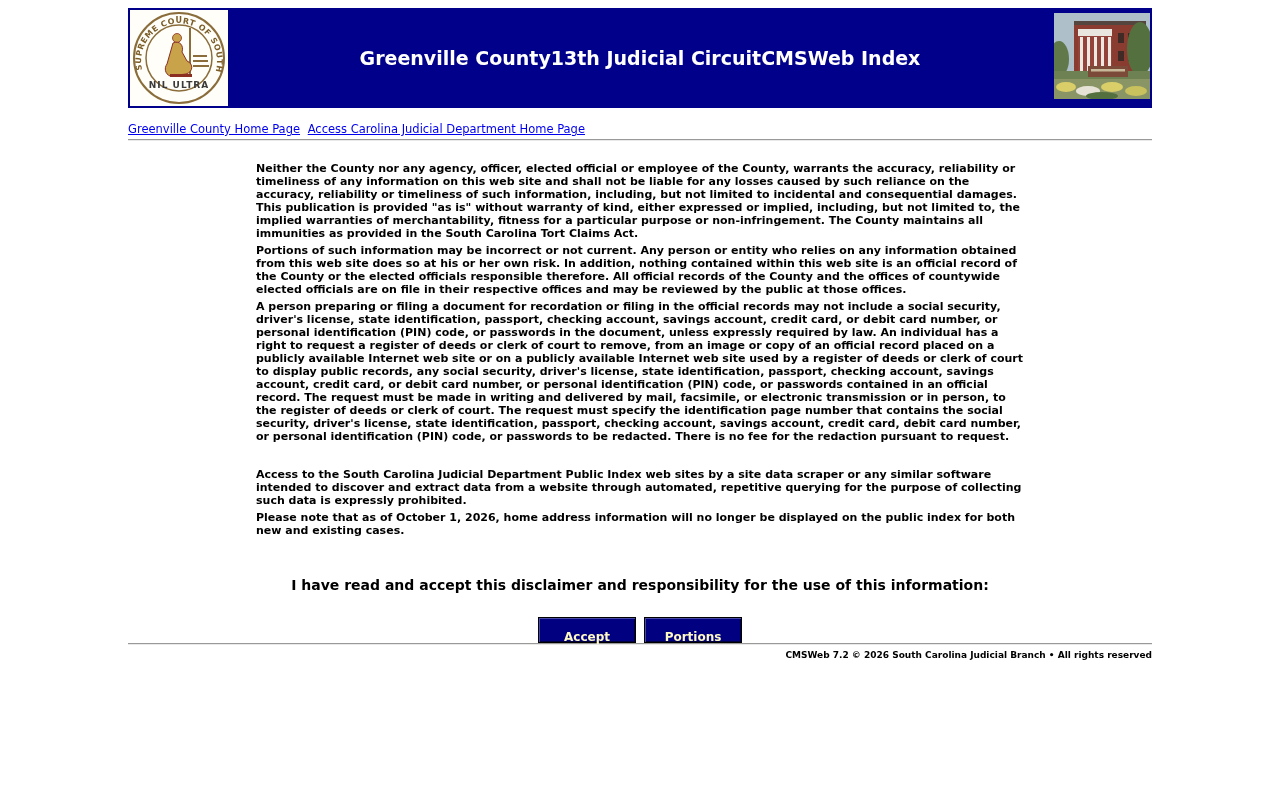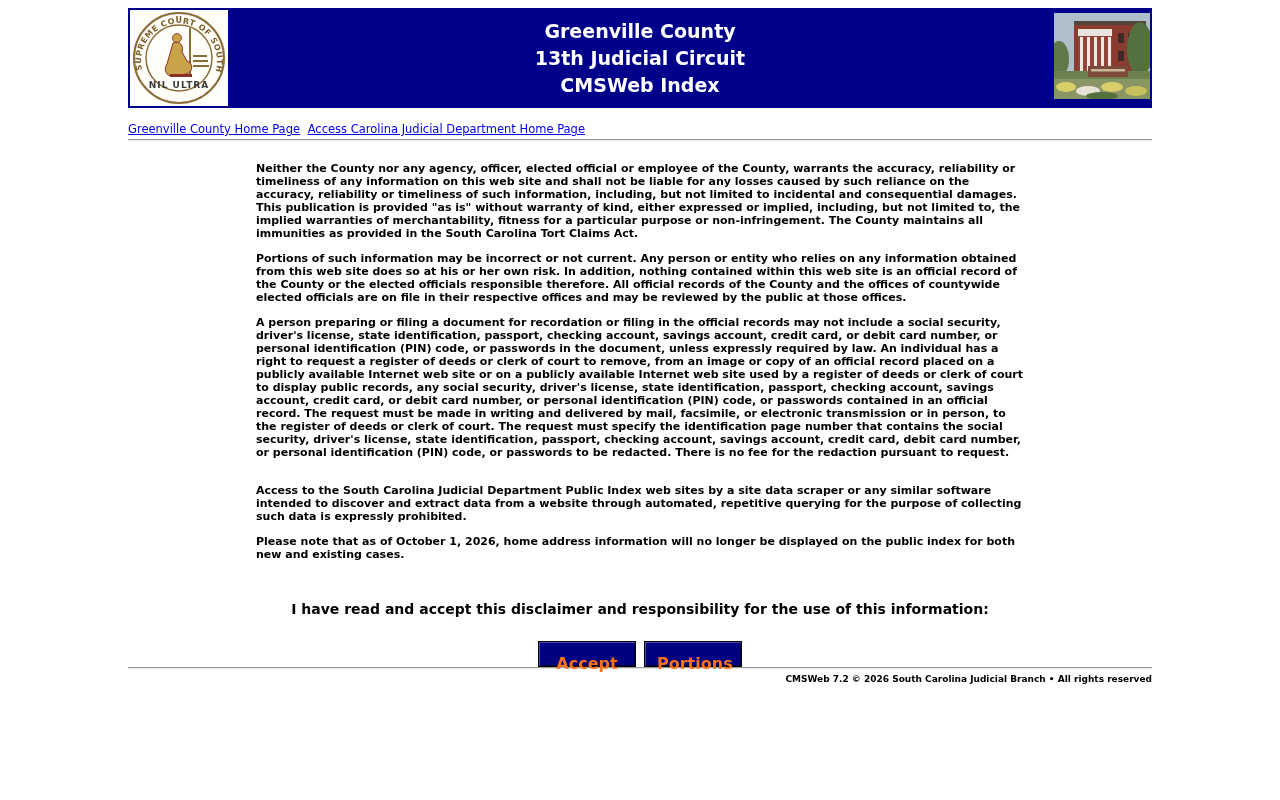--- a/index.html
+++ b/index.html
@@ -19,21 +19,21 @@
   }
   .seal {
     position: absolute;
     left: 2px; top: 2px;
     width: 98px; height: 96px;
     background: #fffef9;
   }
   .header-title {
     height: 100%;
     display: flex;
-    flex-direction: column;
+    flex-direction: row;
     justify-content: center;
     align-items: center;
     color: #ffffff;
     font-weight: bold;
     font-size: 19px;
     line-height: 27px;
     text-align: center;
   }
   .photo {
     position: absolute;
@@ -58,44 +58,44 @@
 
   
   .disclaimer {
     width: 768px;
     margin: 21px auto 0 auto;
     font-size: 11px;
     line-height: 13px;
     font-weight: bold;
     text-align: left;
   }
-  .disclaimer p { margin: 12px 0; }
+  .disclaimer p { margin: 4px 0; }
   .disclaimer p:first-child { margin-top: 0; }
   .disclaimer p.extra-gap { margin-top: 25px; }
 
   .accept-prompt {
     margin-top: 40px;
     text-align: center;
     font-size: 14px;
     font-weight: bold;
   }
 
   .button-row {
     margin-top: 24px;
     display: flex;
     justify-content: center;
     gap: 8px;
   }
   .btn {
     width: 98px;
     height: 22px;
     background: #000080;
-    color: #f97316;
+    color: #fef9c3;
     font-family: "DejaVu Sans", "Liberation Sans", sans-serif;
-    font-size: 16px;
+    font-size: 12px;
     font-weight: bold;
     border: 1px solid #000000;
     box-shadow: inset 1px 1px 0 #4949a8, inset -1px -1px 0 #000040;
     cursor: pointer;
     padding: 12px;
   }
 
   .footer-rule { margin-top: 7px; }
   .footer {
     margin-top: 5px;

